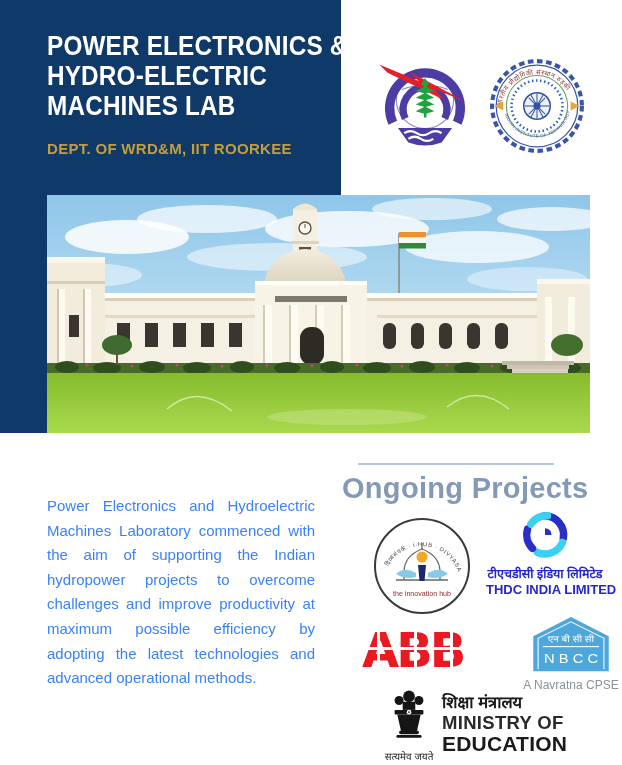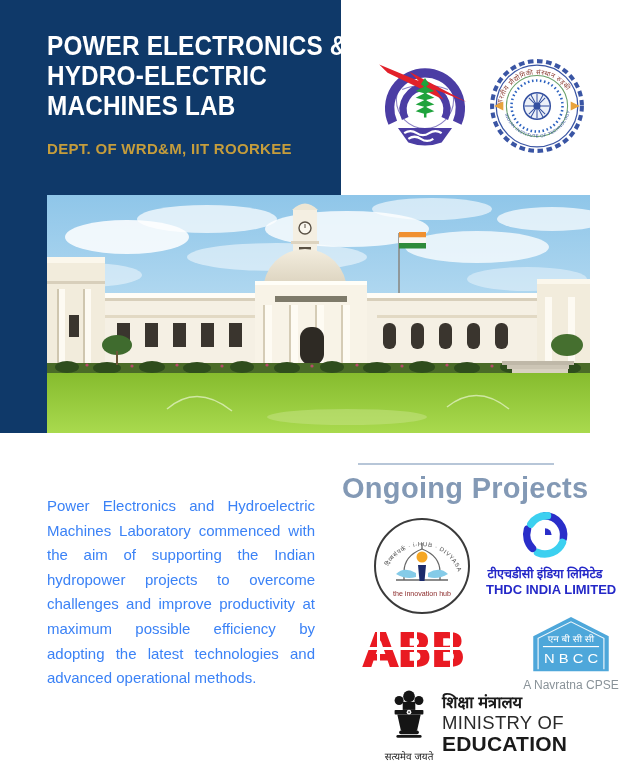--- a/index.html
+++ b/index.html
@@ -32,21 +32,21 @@
   .abb{position:absolute;left:362px;top:627px;width:112px;height:46px;}
   .nbcc{position:absolute;left:500px;top:616px;width:100px;text-align:center;margin-left:21px;}
   .nbcc svg{display:block;margin:0 auto;}
   .nbcc-caption{margin-top:2px;color:#8A9399;font-size:12px;white-space:nowrap;}
   .ministry{position:absolute;left:384px;top:688px;display:flex;align-items:flex-start;}
   .ministry-emblem-col{width:50px;text-align:center;}
   .ministry-emblem-col svg{display:block;margin:0 auto;}
   .ministry-motto{margin-top:1px;color:#222;font-size:10px;white-space:nowrap;}
   .ministry-text{margin-left:8px;margin-top:4px;color:#1a1a1a;}
   .ministry-hindi{font-weight:700;font-size:16.5px;line-height:20px;white-space:nowrap;}
-  .ministry-l1{font-size:18.5px;font-weight:400;line-height:21px;letter-spacing:.3px;color:#2a2a2a;white-space:nowrap;}
+  .ministry-l1{font-size:18.5px;font-weight:700;line-height:21px;letter-spacing:.3px;color:#2a2a2a;white-space:nowrap;}
   .ministry-l2{font-size:21px;font-weight:800;line-height:21px;letter-spacing:.2px;white-space:nowrap;}
 </style>
 </head>
 <body>
 
 <div class="page">
 
   <div class="navy-block"></div>
 
   <div class="title">

